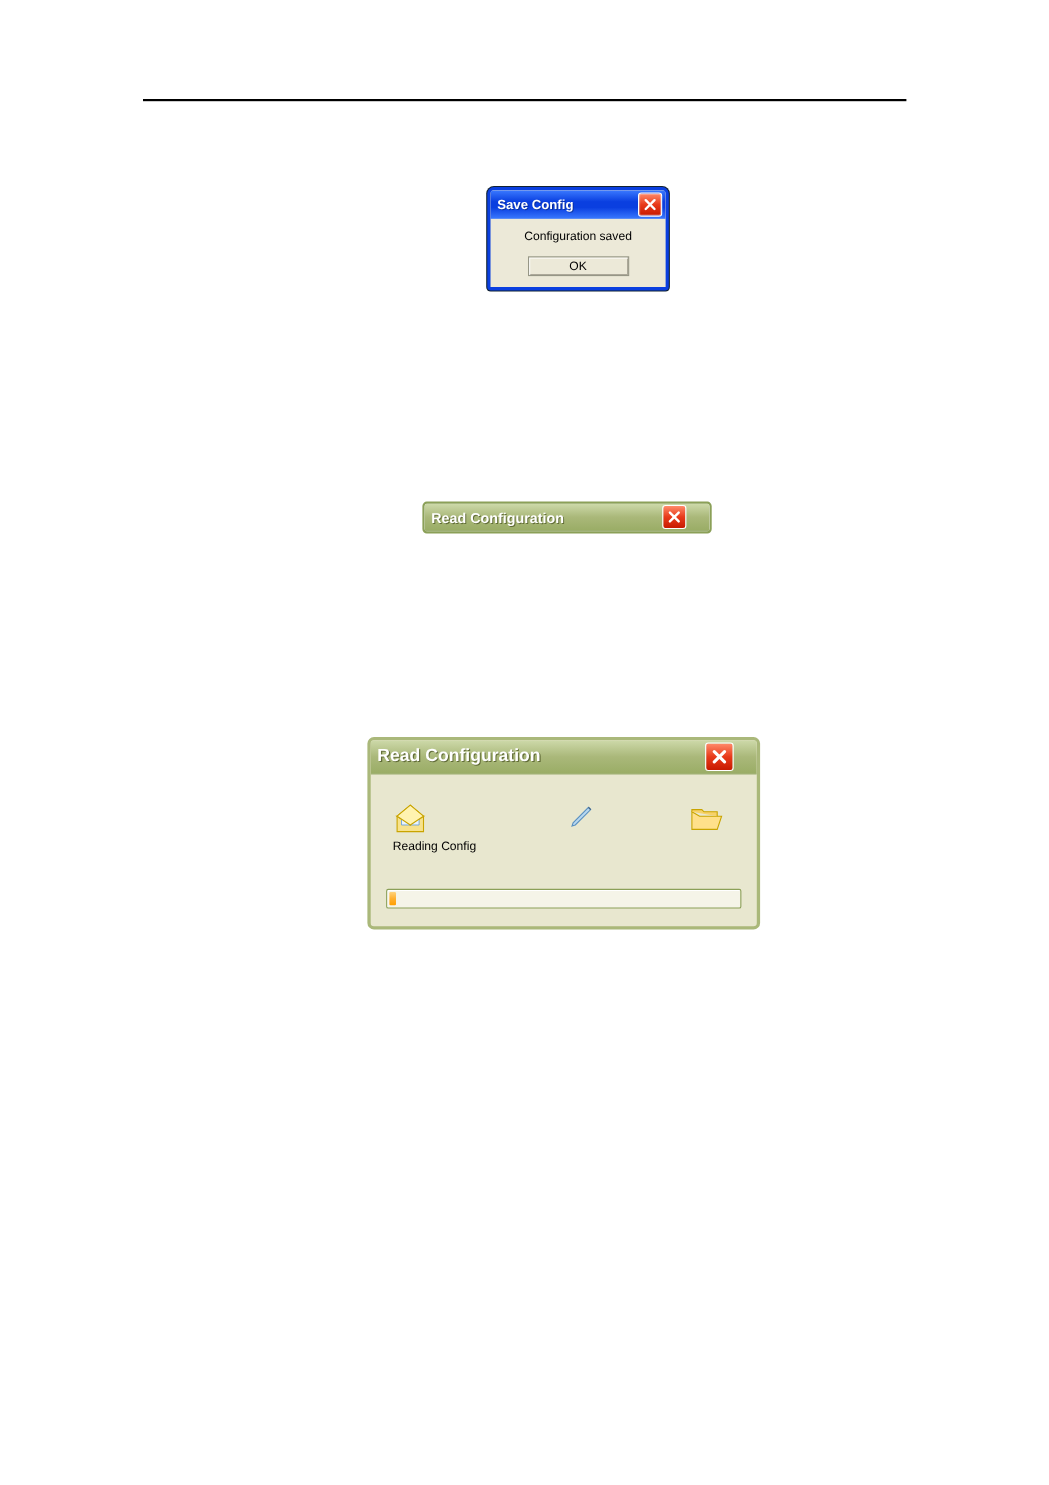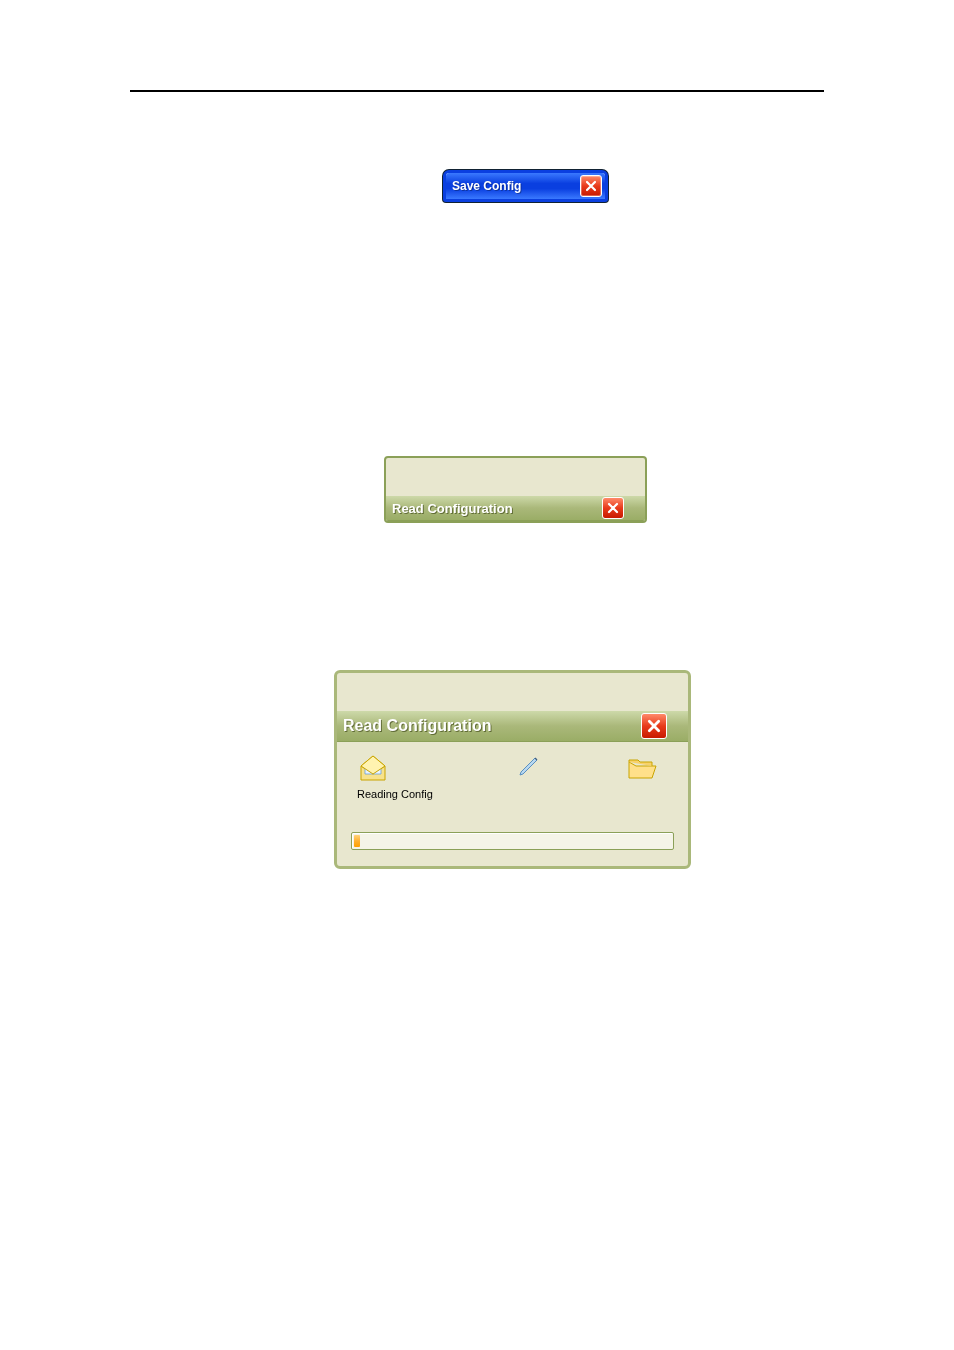--- a/index.html
+++ b/index.html
@@ -101,21 +101,20 @@
     overflow: hidden;
   }
   .olive-title {
     height: 24px;
     background: linear-gradient(to bottom, #cdd9a9 0%, #aab87a 50%, #9aad66 100%);
     display: flex;
     align-items: center;
     justify-content: space-between;
     padding: 0 21px 0 6px;
     border-bottom: 1px solid #8ba058;
-    margin-top: 38px;
   }
   .olive-title .title {
     color: #fff;
     font-weight: bold;
     font-size: 13px;
     text-shadow: 1px 1px 0 rgba(80,90,40,0.8);
   }
   .closebtn.redolive {
     background: linear-gradient(to bottom, #ff8a6a 0%, #e83a1a 50%, #c81a00 100%);
     border: 1px solid #fff;
@@ -157,21 +156,21 @@
     height: 30px;
   }
   .dlg3 .olive-title .title {
     font-size: 16px;
   }
   .dlg3 .closebtn {
     width: 24px;
     height: 24px;
   }
   .dlg3 .body {
-    padding: 10px 10px 8px 10px;
+    padding: 24px 10px 8px 10px;
     min-height: 100px;
     position: relative;
   }
   .dlg3 .iconrow {
     display: flex;
     align-items: flex-start;
     justify-content: space-between;
     padding: 0 20px 0 10px;
     height: 60px;
   }
@@ -213,20 +212,24 @@
   <div class="hr"></div>
 
   <div class="dlg1">
     <div class="titlebar">
       <span class="title">Save Config</span>
       <span class="closebtn red">
         <svg width="12" height="12" viewBox="0 0 12 12">
           <path d="M2 2 L10 10 M10 2 L2 10" stroke="#fff" stroke-width="2.2" stroke-linecap="round"></path>
         </svg>
       </span>
+    </div>
+    <div class="body">
+      <div class="msg">Configuration saved</div>
+      <span class="xpbtn">OK</span>
     </div>
   </div>
 
   <div class="dlg2">
     <div class="olive-title">
       <span class="title">Read Configuration</span>
       <span class="closebtn redolive">
         <svg width="12" height="12" viewBox="0 0 12 12">
           <path d="M2 2 L10 10 M10 2 L2 10" stroke="#fff" stroke-width="2.2" stroke-linecap="round"></path>
         </svg>

